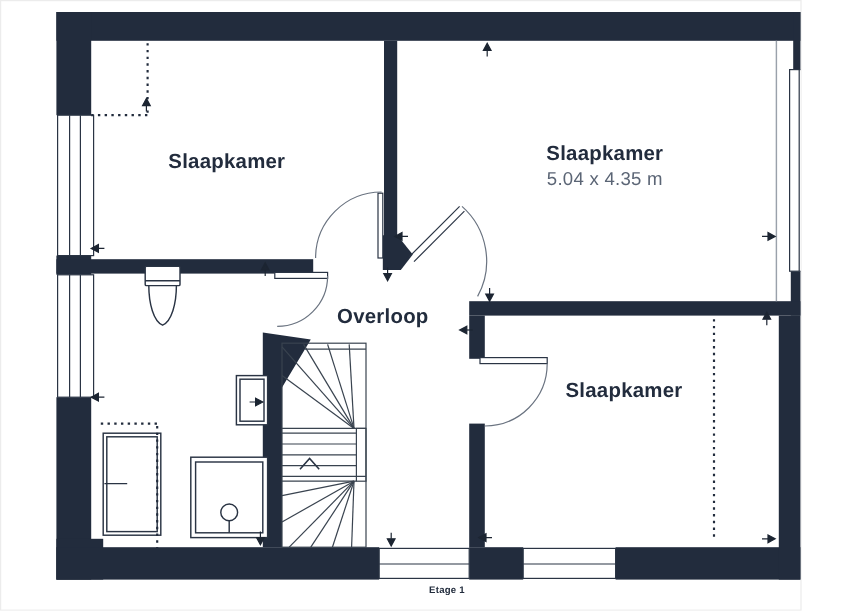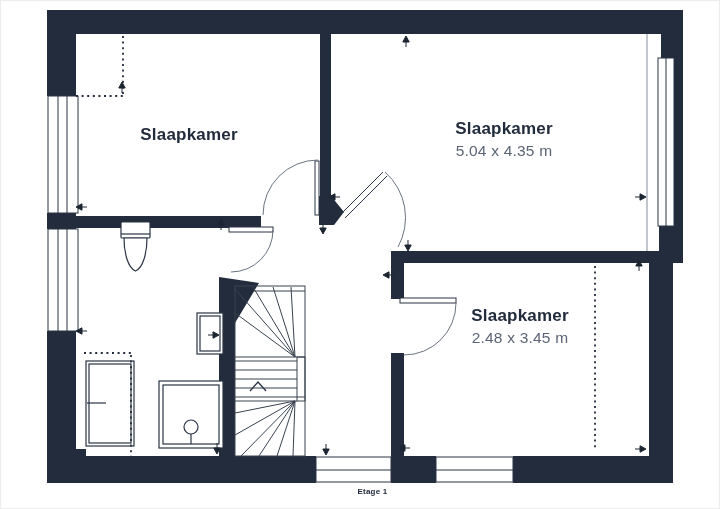--- a/index.html
+++ b/index.html
@@ -1,18 +1,18 @@
 <!DOCTYPE html>
 <html><head>
 <meta charset="utf-8">
 <style>
   html,body{margin:0;padding:0;background:#ffffff;}
   .page{
     position:relative;
-    width:720px;height:509px;
+    width:668px;height:509px;
     background:#ffffff;
     border:1px solid #ececec;
     box-sizing:border-box;
     overflow:hidden;
     font-family:"Liberation Sans","DejaVu Sans",sans-serif;
   }
   svg.plan{position:absolute;left:0;top:0;}
   .room-label{
     position:absolute;
     transform:translate(-50%,-50%);
@@ -232,20 +232,20 @@
   </svg>
 
   <div class="room-label rl-tl">
     <div class="room-name">Slaapkamer</div>
   </div>
   <div class="room-label rl-tr">
     <div class="room-name">Slaapkamer</div>
     <div class="room-dims">5.04 x 4.35 m</div>
   </div>
   <div class="room-label rl-ov">
+    <div class="room-name">Overloop</div>
   </div>
   <div class="room-label rl-br">
     <div class="room-name">Slaapkamer</div>
-    <div class="room-dims">2.48 x 3.45 m</div>
   </div>
 
   <div class="caption">Etage 1</div>
 </div>
 
 </body></html>

